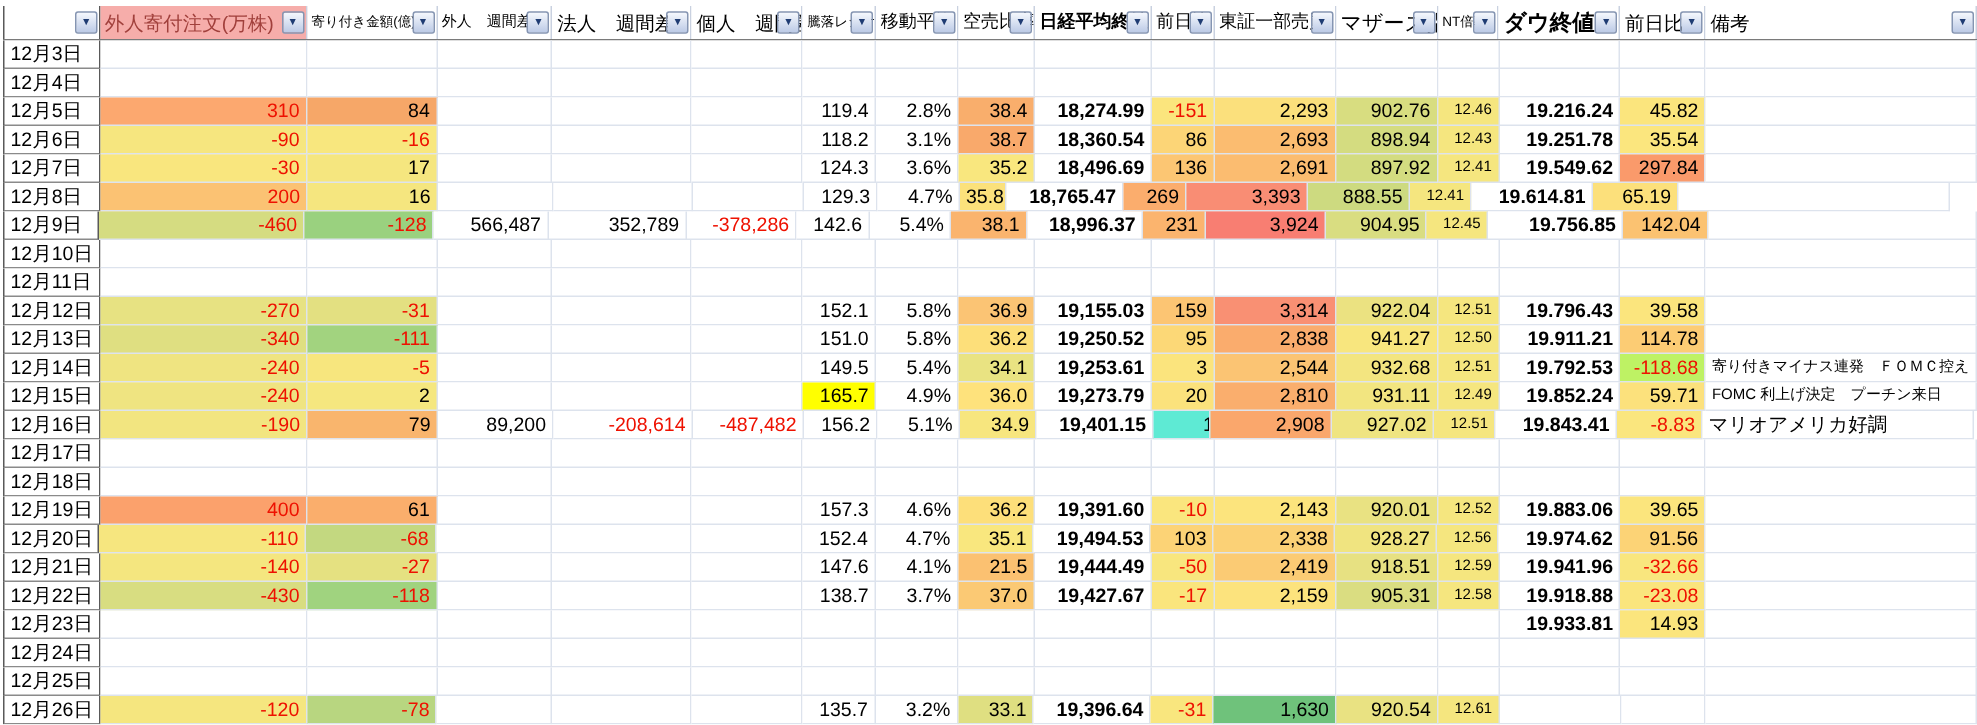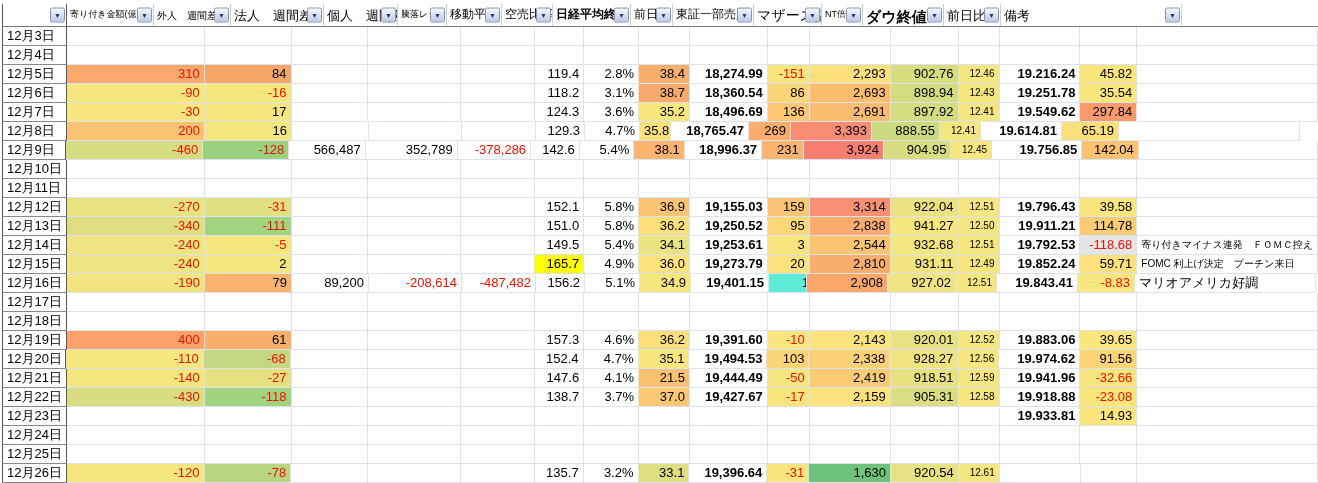--- a/index.html
+++ b/index.html
@@ -49,20 +49,21 @@
   .neg{color:#ee1100;}
   .small{font-size:10px;}
 </style>
 </head>
 <body>
 
 <div id="app">
   <div class="topsliver"></div>
   <div class="row header" id="header-row">
       <div class="hcell h-date" style="width: 65px;"><span class="hlabel"></span><span class="dd">▼</span></div>
+      <div class="hcell h-b" style="width: 138px;"><span class="hlabel">外人寄付注文(万株)</span><span class="dd">▼</span></div>
       <div class="hcell h-c" style="width: 87px;"><span class="hlabel">寄り付き金額(億)</span><span class="dd">▼</span></div>
       <div class="hcell h-d" style="width: 77px;"><span class="hlabel">外人　週間差</span><span class="dd">▼</span></div>
       <div class="hcell h-e" style="width: 93px;"><span class="hlabel">法人　週間差</span><span class="dd">▼</span></div>
       <div class="hcell h-f" style="width: 74px;"><span class="hlabel">個人　週間差</span><span class="dd">▼</span></div>
       <div class="hcell h-g" style="width: 49px;"><span class="hlabel">騰落レシオ</span><span class="dd">▼</span></div>
       <div class="hcell h-h" style="width: 55px;"><span class="hlabel">移動平均</span><span class="dd">▼</span></div>
       <div class="hcell h-i" style="width: 51px;"><span class="hlabel">空売比率</span><span class="dd">▼</span></div>
       <div class="hcell h-j" style="width: 78px;"><span class="hlabel">日経平均終値</span><span class="dd">▼</span></div>
       <div class="hcell h-k" style="width: 42px;"><span class="hlabel">前日比</span><span class="dd">▼</span></div>
       <div class="hcell h-l" style="width: 81px;"><span class="hlabel">東証一部売買</span><span class="dd">▼</span></div>
@@ -291,21 +292,21 @@
         <div class="cell c-f" style="width: 74px;"></div>
         <div class="cell c-g" style="width: 49px;">149.5</div>
         <div class="cell c-h" style="width: 55px;">5.4%</div>
         <div class="cell c-i" style="width: 51px; background: rgb(233, 227, 130);">34.1</div>
         <div class="cell c-j" style="width: 78px;">19,253.61</div>
         <div class="cell c-k" style="width: 42px; background: rgb(251, 228, 125);">3</div>
         <div class="cell c-l" style="width: 81px; background: rgb(251, 196, 115);">2,544</div>
         <div class="cell c-m" style="width: 68px; background: rgb(243, 229, 128);">932.68</div>
         <div class="cell c-n" style="width: 41px; background: rgb(245, 230, 127);">12.51</div>
         <div class="cell c-o" style="width: 81px;">19.792.53</div>
-        <div class="cell c-p neg" style="width: 57px; background: #e5e5e5;">-118.68</div>
+        <div class="cell c-p neg" style="width: 57px; background: #bef264;">-118.68</div>
         <div class="cell c-q small" style="width: 181px;">寄り付きマイナス連発　ＦＯＭＣ控え</div>
       </div>
       <div class="row">
         <div class="cell c-date" style="width: 65px;">12月15日</div>
         <div class="cell c-b neg" style="width: 138px; background: rgb(239, 228, 129);">-240</div>
         <div class="cell c-c" style="width: 87px; background: rgb(245, 231, 127);">2</div>
         <div class="cell c-d" style="width: 77px;"></div>
         <div class="cell c-e" style="width: 93px;"></div>
         <div class="cell c-f" style="width: 74px;"></div>
         <div class="cell c-g" style="width: 49px; background: rgb(255, 255, 0);">165.7</div>

